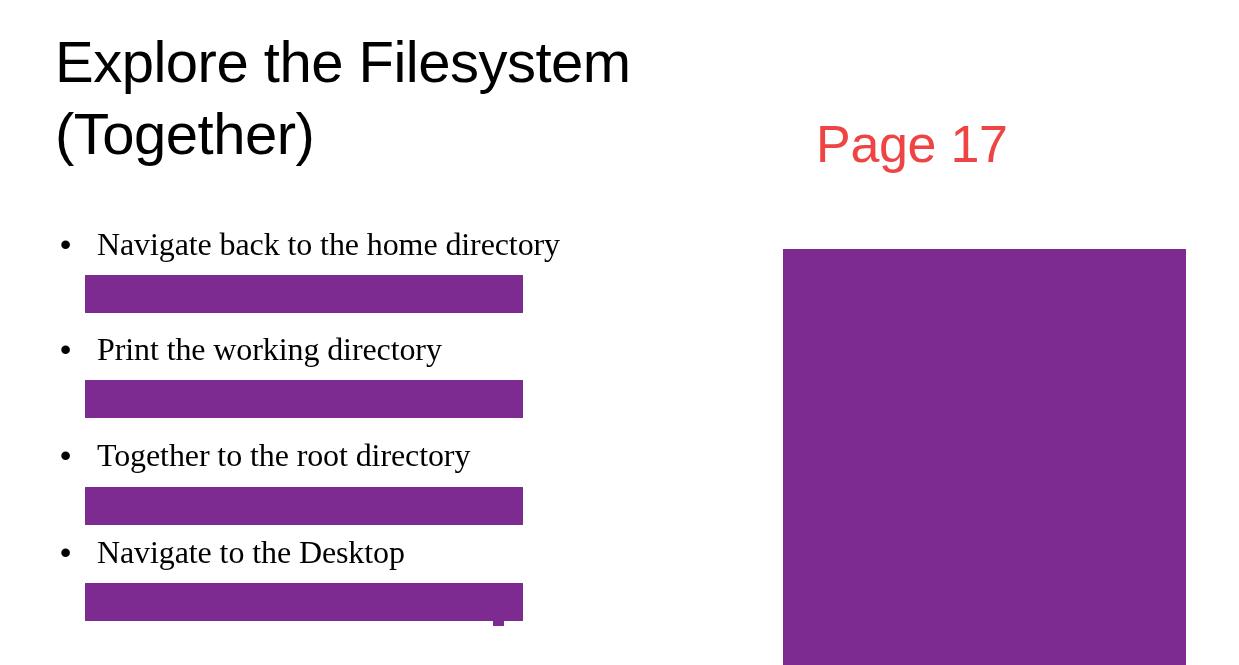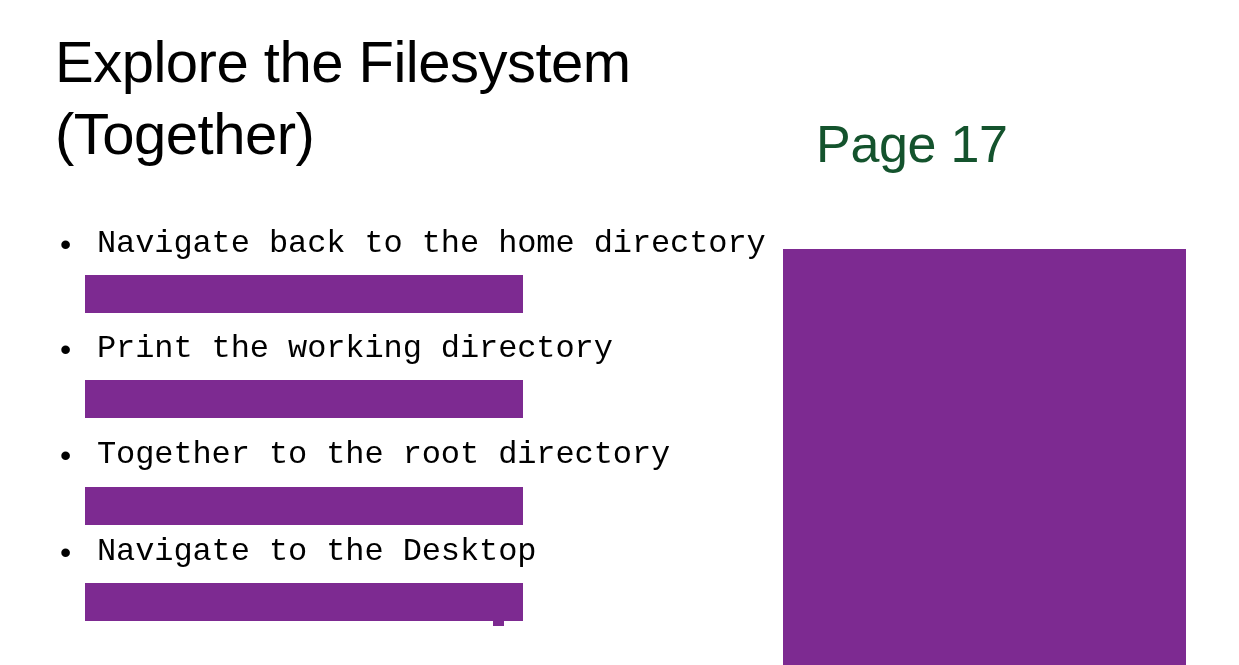--- a/index.html
+++ b/index.html
@@ -41,21 +41,21 @@
   
   .page-label {
     position: absolute;
     left: 816px;
     top: 116px;
     margin: 0;
     font-family: "Liberation Sans", sans-serif;
     font-size: 52px;
     font-weight: 400;
     line-height: 1.1;
-    color: #14532d;
+    color: #ef4444;
     letter-spacing: -0.3px;
     white-space: nowrap;
   }
 
   
   .bullet-list {
     position: absolute;
     left: 0;
     top: 0;
     width: 780px;
@@ -85,21 +85,21 @@
     font-family: "Liberation Sans", sans-serif;
     font-size: 32px;
     line-height: 44px;
     color: #000000;
     text-align: left;
     padding-left: 5px;
     box-sizing: border-box;
   }
   .bullet-text {
     flex: 1 1 auto;
-    font-family: Liberation Mono, monospace;
+    font-family: Liberation Serif, serif;
     font-size: 32px;
     font-weight: 400;
     line-height: 44px;
     color: #000000;
     white-space: nowrap;
     letter-spacing: -0.1px;
   }
 
   
   .redaction-bar {

